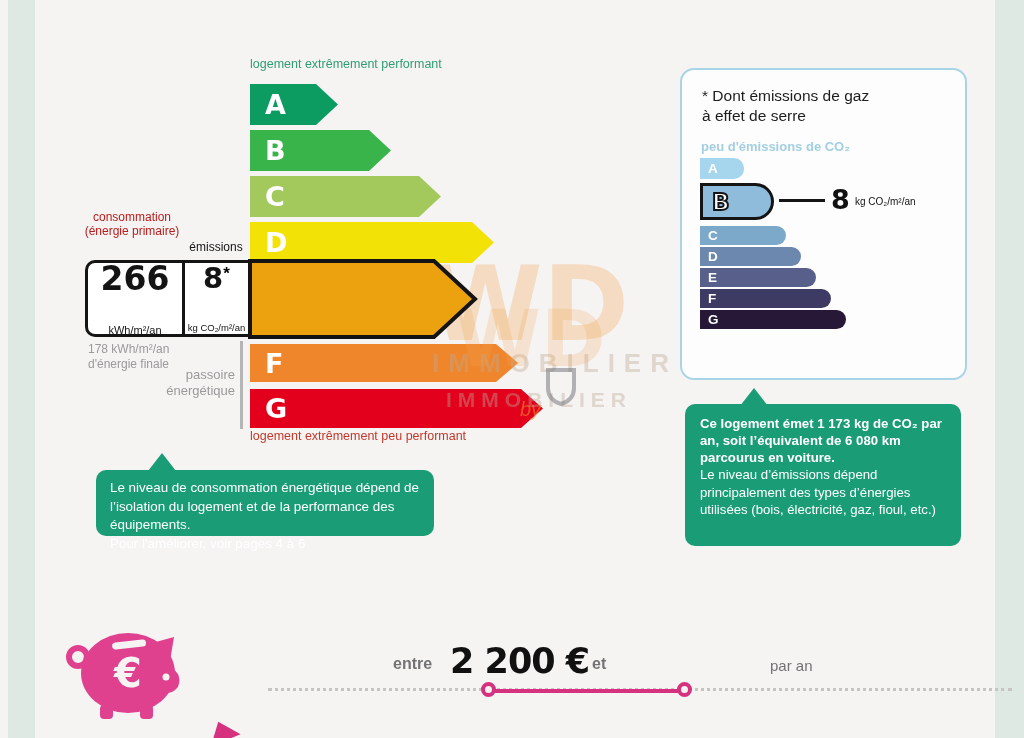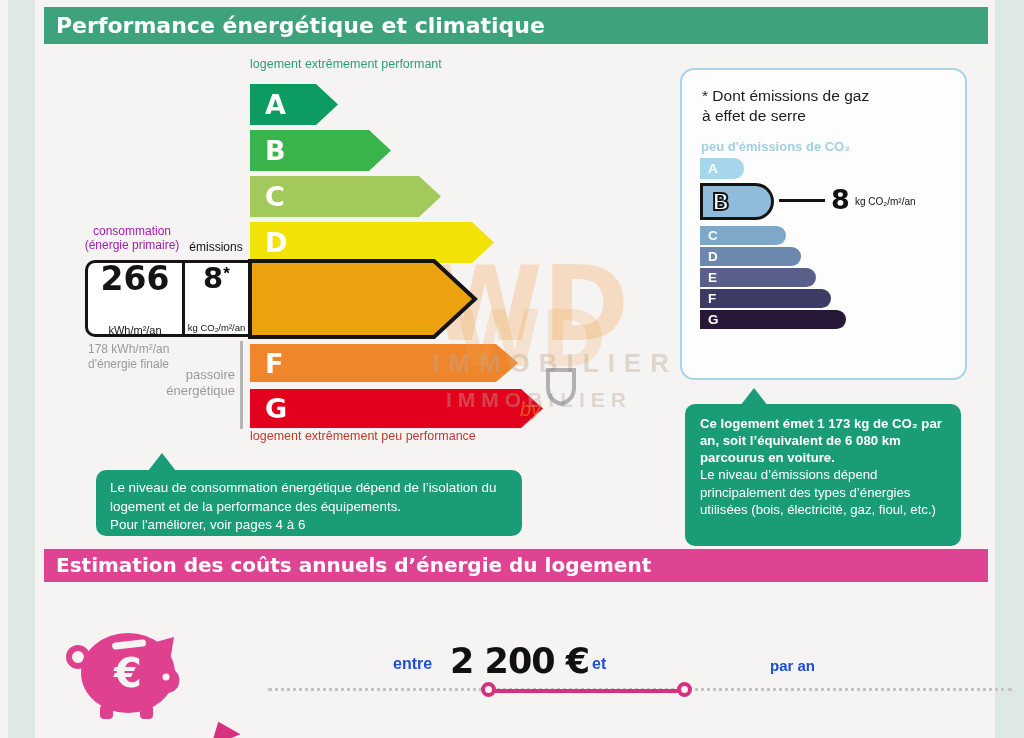--- a/index.html
+++ b/index.html
@@ -39,21 +39,21 @@
     background:#fdfdfd; border:2px solid #a9d4e5; border-radius:14px; }
   .ges-bar { position:absolute; border-radius:0 10px 10px 0; display:flex; align-items:center; }
   .ges-bar .gletter { color:#fff; font-weight:bold; font-size:13.5px; padding-left:8px; }
   .ges-current { position:absolute; border:3px solid #141414; border-radius:0 19px 19px 0;
     display:flex; align-items:center; }
   .ges-line { position:absolute; height:3px; background:#141414; }
 
   
   .costs-desc { position:absolute; left:44px; top:588px; width:944px; color:#9b9598;
     font-size:13.2px; font-weight:600; line-height:1.55; text-align:justify; }
-  .cost-word { position:absolute; color:#1d4ed8; font-weight:600; font-size:16px; }
+  .cost-word { position:absolute; color:#737373; font-weight:600; font-size:16px; }
   .cost-num { position:absolute; color:#111; font-weight:800; font-size:35px;
     font-family:"DejaVu Sans","Liberation Sans",sans-serif; letter-spacing:-1px; }
   .dotline { position:absolute; left:268px; top:688px; width:744px; border-top:3px dotted #c9c4c4; }
   .slider-bar { position:absolute; top:689px; height:4px; background:#d6317f; border-radius:2px; }
   .slider-handle { position:absolute; width:15px; height:15px; border-radius:50%;
     background:#f6f3f3; border:4px solid #d6317f; top:682px; }
   .footnote { position:absolute; left:270px; top:707px; width:740px; text-align:center;
     color:#8f8a8d; font-size:13.5px; font-weight:600; }
   .bottom-tri { position:absolute; left:206px; top:721px; width:0; height:0;
     border-left:16px solid transparent; border-right:16px solid transparent;
@@ -65,21 +65,20 @@
   .wm-immo { color:rgba(190,170,150,0.40); letter-spacing:9px; font-weight:600; }
   .wm-by { color:rgba(240,150,40,0.55); font-style:italic; font-size:20px; }
 </style>
 </head>
 <body>
 
 <div id="page">
   <div class="strip" style="left:8px; width:27px;"></div>
   <div class="strip" style="left:995px; width:29px;"></div>
 
-  <div class="sec-title" style="background-color: rgb(62, 162, 124);">Performance énergétique et climatique</div>
 
   <div class="scale-note" style="left: 250px; top: 57px; color: rgb(47, 158, 116);">logement extrêmement performant</div>
 
   <div class="arrow" style="height: 41px; top: 84px; width: 88px; background-color: rgb(12, 156, 98);">
     <span class="letter">A</span>
   </div>
   <div class="arrow" style="height: 41px; top: 130px; width: 141px; background-color: rgb(56, 180, 74);">
     <span class="letter">B</span>
   </div>
   <div class="arrow" style="height: 41px; top: 176px; width: 191px; background-color: rgb(163, 201, 93);">
@@ -94,23 +93,23 @@
   </svg>
   <span class="e-letter" style="left:264px; top:266px; font-size:46px;">E</span>
 
   <div class="arrow" style="height: 38px; top: 344px; width: 268px; background-color: rgb(239, 134, 44);">
     <span class="letter">F</span>
   </div>
   <div class="arrow" style="height: 39px; top: 389px; width: 293px; background-color: rgb(226, 0, 29);">
     <span class="letter">G</span>
   </div>
 
-  <div class="scale-note" style="left: 250px; top: 429px; color: rgb(192, 58, 43);">logement extrêmement peu performance</div>
-
-  <div class="pre" style="position:absolute; left:78px; top:225px; width:108px; text-align:center; font-size:12px; color:#a21caf; line-height:1.15;">consommation
+  <div class="scale-note" style="left: 250px; top: 429px; color: rgb(192, 58, 43);">logement extrêmement peu performant</div>
+
+  <div class="pre" style="position:absolute; left:78px; top:211px; width:108px; text-align:center; font-size:12px; color:#b91c1c; line-height:1.15;">consommation
 (énergie primaire)</div>
   <div style="position:absolute; left:183px; top:240px; width:66px; text-align:center; font-size:12px; color:#141414;">émissions</div>
 
   <div class="value-box">
     <div class="vb-cell" style="width:94px;">
       <span class="big-num">266</span>
       <span class="vb-unit">kWh/m²/an</span>
     </div>
     <div class="vb-divider"></div>
     <div class="vb-cell" style="flex:1;">
@@ -121,21 +120,21 @@
     </div>
   </div>
 
   <div class="gray-note pre" style="left:88px; top:342px;">178 kWh/m²/an
 d'énergie finale</div>
   <div class="gray-note pre" style="left:130px; top:367px; width:105px; text-align:right; font-size:13px;">passoire
 énergétique</div>
   <div class="vline" style="left:240px; top:341px; height:88px;"></div>
 
   <div class="callout-tri" style="left:148px; top:453px; border-bottom:18px solid #1a9c77;"></div>
-  <div class="callout pre" style="left: 96px; top: 470px; width: 426px; height: 66px; padding: 9px 14px; background-color: rgb(26, 156, 119);">Le niveau de consommation énergétique dépend de l’isolation du logement et de la performance des équipements.
+  <div class="callout pre" style="left: 96px; top: 470px; width: 338px; height: 66px; padding: 9px 14px; background-color: rgb(26, 156, 119);">Le niveau de consommation énergétique dépend de l’isolation du logement et de la performance des équipements.
 Pour l'améliorer, voir pages 4 à 6</div>
 
   <div class="wm wm-wd" style="left:428px; top:252px; font-size:104px;">WD</div>
   <div class="wm wm-immo" style="left:432px; top:348px; font-size:26px;">IMMOBILIER</div>
   <div class="wm wm-wd" style="left:455px; top:300px; font-size:78px; color:rgba(240,166,80,0.22);">WD</div>
   <div class="wm wm-immo" style="left:446px; top:388px; font-size:21px; letter-spacing:6px;">IMMOBILIER</div>
   <div class="wm wm-by" style="left:520px; top:398px;">by</div>
   <svg class="wm" style="left:544px; top:366px;" width="34" height="40">
     <path d="M4,4 H30 V22 Q30,34 17,38 Q4,34 4,22 Z" fill="none" stroke="rgba(120,120,125,0.55)" stroke-width="4"></path>
   </svg>
@@ -173,42 +172,41 @@
   </div>
 
 
   <div class="callout-tri" style="left:740px; top:388px; border-bottom:18px solid #1a9c77;"></div>
   <div class="callout" style="left: 685px; top: 404px; width: 276px; height: 142px; padding: 11px 15px; font-size: 13.2px; line-height: 1.3; background-color: rgb(26, 156, 119);">
     <span style="font-weight:bold;">Ce logement émet 1 173 kg de CO₂ par an, soit l’équivalent de 6 080 km parcourus en voiture.</span>
     <br>
     <span>Le niveau d’émissions dépend principalement des types d’énergies utilisées (bois, électricité, gaz, fioul, etc.)</span>
   </div>
 
-  <div class="sec-title" style="top: 549px; height: 33px; line-height: 33px; font-size: 20px; background-color: rgb(223, 68, 147);">Estimation des coûts annuels d’énergie du logement</div>
 
 
   <svg style="position:absolute; left:56px; top:625px;" width="136" height="100" viewBox="0 0 136 100">
     <g fill="#e0418f">
       <ellipse cx="72" cy="48" rx="47" ry="40"></ellipse>
       <path d="M96 18 L118 12 L114 36 Z"></path>
       <path d="M108 40 Q128 46 122 62 Q114 72 100 66 Z"></path>
       <rect x="44" y="80" width="13" height="14" rx="4"></rect>
       <rect x="84" y="80" width="13" height="14" rx="4"></rect>
       <circle cx="22" cy="32" r="9" fill="none" stroke="#e0418f" stroke-width="6"></circle>
       <rect x="28" y="28" width="14" height="8" transform="rotate(12 35 32)"></rect>
     </g>
     <rect x="56" y="16" width="34" height="7" rx="3.5" fill="#f6f3f3" transform="rotate(-6 73 19)"></rect>
     <circle cx="110" cy="52" r="3.5" fill="#f6f3f3"></circle>
     <text x="72" y="62" text-anchor="middle" font-size="40" font-weight="bold" fill="#f6f3f3" font-family="DejaVu Sans, Liberation Sans, sans-serif">€</text>
   </svg>
 
   <span class="cost-word" style="left:393px; top:655px;">entre</span>
   <span class="cost-num" style="left:450px; top:641px;">2 200 €</span>
   <span class="cost-word" style="left:592px; top:655px;">et</span>
-  <span class="cost-word" style="left:770px; top:657px; font-weight:bold; font-size:15px;">par an</span>
+  <span class="cost-word" style="left:770px; top:657px; font-weight:normal; font-size:15px;">par an</span>
 
   <div class="dotline"></div>
   <div class="slider-bar" style="left: 490px; width: 196px; background-color: rgb(214, 49, 127);"></div>
   <div class="slider-handle" style="left:481px;"></div>
   <div class="slider-handle" style="left:677px;"></div>
 
 
   <div class="bottom-tri"></div>
 </div>
 

